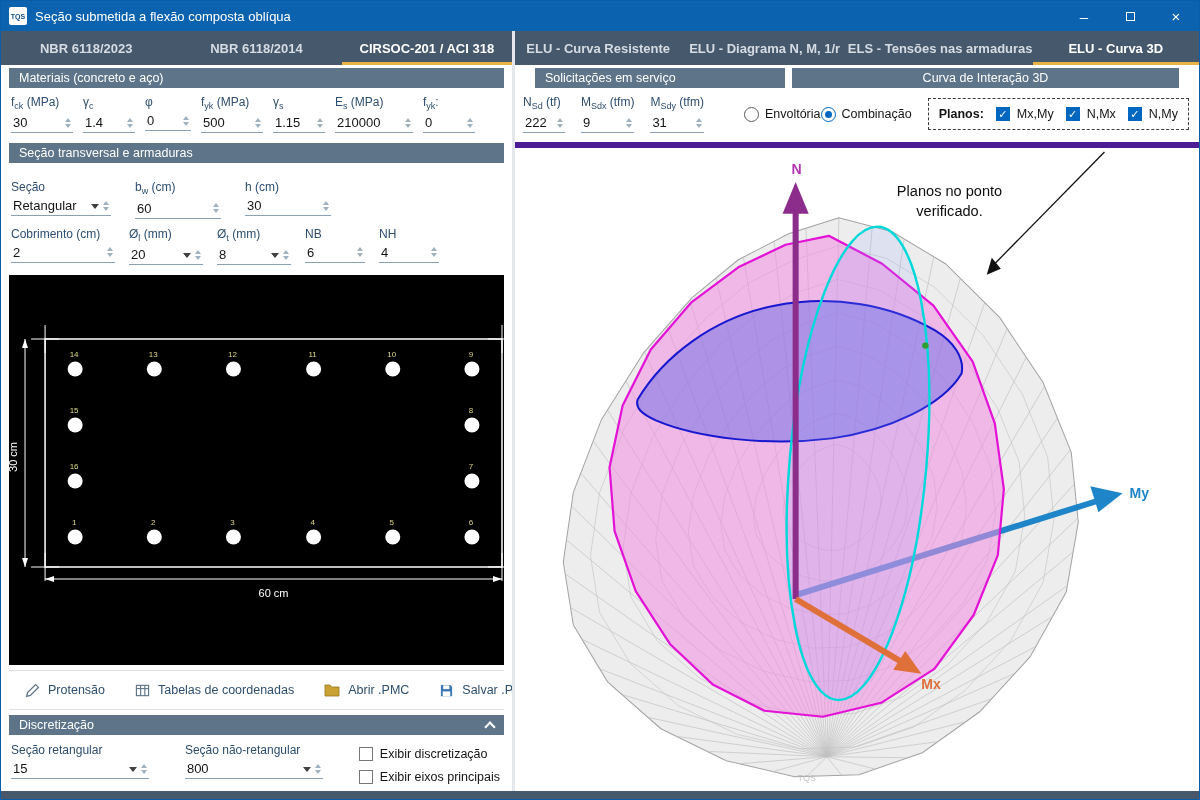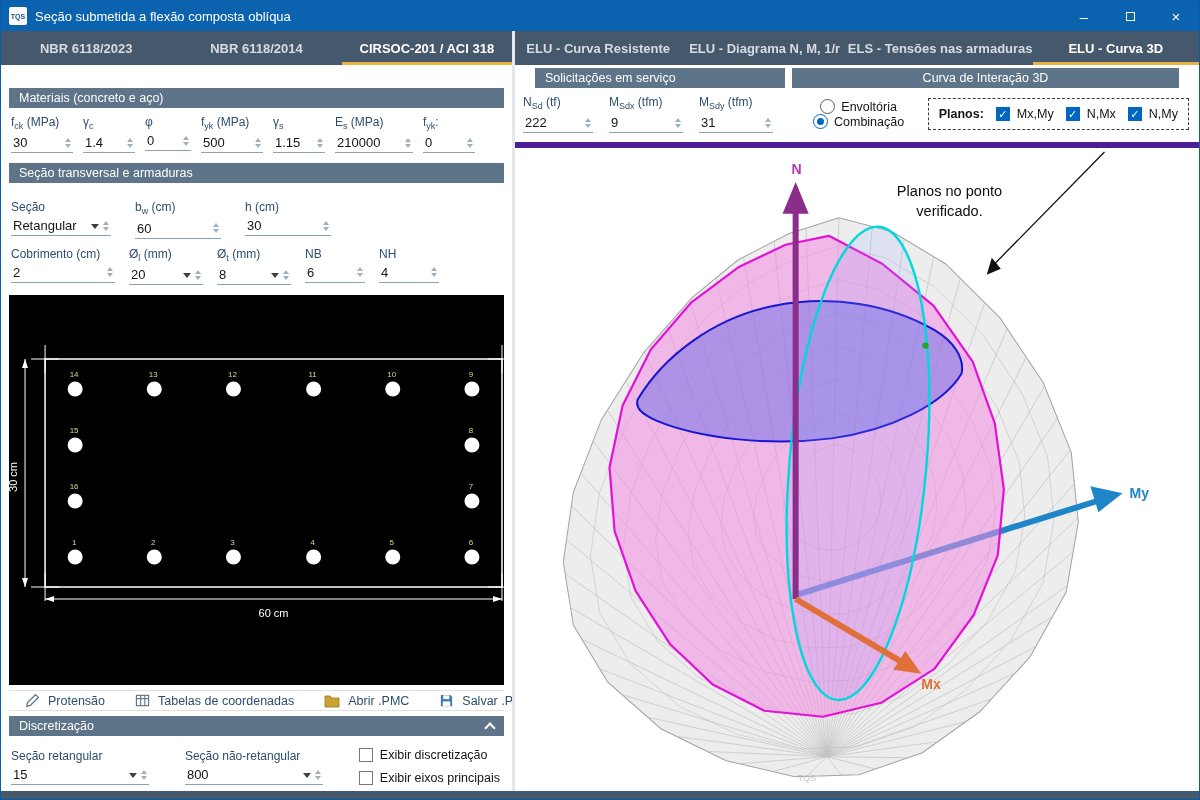--- a/index.html
+++ b/index.html
@@ -9,21 +9,21 @@
   
   .titlebar { flex:0 0 30px; background:#0b63b0; color:#fff; display:flex; align-items:center; justify-content:space-between; padding-left:8px; }
   .title-left { display:flex; align-items:center; gap:8px; font-size:13px; }
   .logo { width:18px; height:18px; background:#fff; color:#0b4f8c; font-size:7px; font-weight:bold; display:flex; align-items:center; justify-content:center; border-radius:2px; }
   .win-buttons { display:flex; height:30px; }
   .win-btn { width:46px; display:flex; align-items:center; justify-content:center; font-size:15px; color:#fff; }
   .maxbox { width:9px; height:9px; border:1px solid #fff; }
 
   
   .content { flex:1; display:flex; min-height:0; background:#e4e8ec; }
-  .left-panel { width:511px; display:flex; flex-direction:column; background:#fff;gap:20px; }
+  .left-panel { width:511px; display:flex; flex-direction:column; background:#fff; }
   .right-panel { flex:1; margin-left:3px; display:flex; flex-direction:column; background:#ffffff; min-width:0; }
 
   
   .tabstrip { flex:0 0 34px; background:#46586c; display:flex; }
   .tab { flex:1; display:flex; align-items:center; justify-content:center; font-size:13px; font-weight:600; color:#d6dce4; border-bottom:3px solid transparent; padding-top:3px; white-space:nowrap; }
   .tab.active { color:#fff; font-weight:bold; border-bottom-color:#eab143; }
 
   
   .section-header { background:#5d7489; color:#fff; font-size:12.5px; padding:3px 10px; display:flex; align-items:center; justify-content:space-between; }
   .section-header.center { justify-content:center; }
@@ -54,33 +54,33 @@
   .canvas-wrap { height:390px; background:#000; }
   .canvas-wrap svg { display:block; width:100%; height:100%; }
 
   
   .toolbar { margin-top:5px; height:40px; display:flex; align-items:center; gap:30px; padding:0 16px; border-top:1px solid #e0e0e0; border-bottom:1px solid #e0e0e0; }
   .tool-btn { display:flex; align-items:center; gap:8px; font-size:12.5px; color:#2d4e6e; white-space:nowrap; }
   .tool-btn svg { display:block; }
 
   
   .disc-header { margin-top:5px; }
-  .disc-row { display:flex; gap:36px; padding:8px 2px 6px; align-items:flex-end; }
+  .disc-row { display:flex; gap:36px; padding:8px 2px 6px; align-items:flex-start; }
   .cb-col { margin-left:auto; display:flex; flex-direction:column; gap:9px; padding-right:2px; padding-top:4px; }
   .cb-row { display:flex; align-items:center; gap:7px; font-size:12.5px; color:#141414; white-space:nowrap; }
   .cb { width:14px; height:14px; border:1px solid #767676; background:#fff; flex:0 0 auto; display:flex; align-items:center; justify-content:center; }
   .cb.checked { background:#0067c0; border-color:#0067c0; }
   .cb.checked::after { content:"✓"; color:#fff; font-size:11px; line-height:1; }
 
   
   .rp-headerrow { display:flex; gap:7px; padding:3px 20px 0; }
   .hdr1 { width:250px; }
   .hdr2 { flex:1; }
   .rp-fields { display:flex; align-items:center; padding:7px 8px 9px; gap:16px; border-bottom:6px solid #4c1d95; }
-  .radio-row { display:flex; margin-left:24px; align-items:center;flex-direction:column; }
+  .radio-row { display:flex; margin-left:24px; align-items:center; }
   .radio { display:flex; align-items:center; gap:6px; font-size:12.5px; color:#141414; white-space:nowrap; }
   .rdot { width:15px; height:15px; border-radius:50%; border:1px solid #5a5a5a; position:relative; flex:0 0 auto; background:#fff; }
   .rdot.sel { border:1px solid #0067c0; }
   .rdot.sel::after { content:""; position:absolute; left:3px; top:3px; width:7px; height:7px; border-radius:50%; background:#0067c0; }
   .planos { margin-left:auto; margin-right:2px; border:1.5px dashed #3c3c3c; display:flex; align-items:center; gap:12px; padding:8px 10px; }
   .planos-label { font-weight:bold; font-size:12.5px; color:#141414; }
 
   
   .plot-area { flex:1; position:relative; min-height:0; }
   .plot-area svg { position:absolute; inset:0; width:100%; height:100%; }

